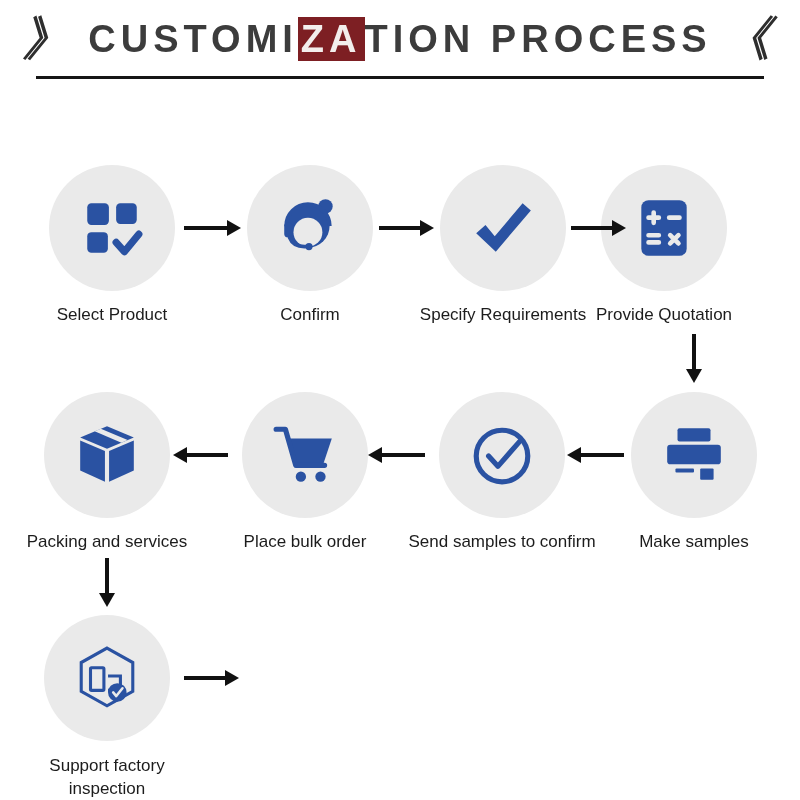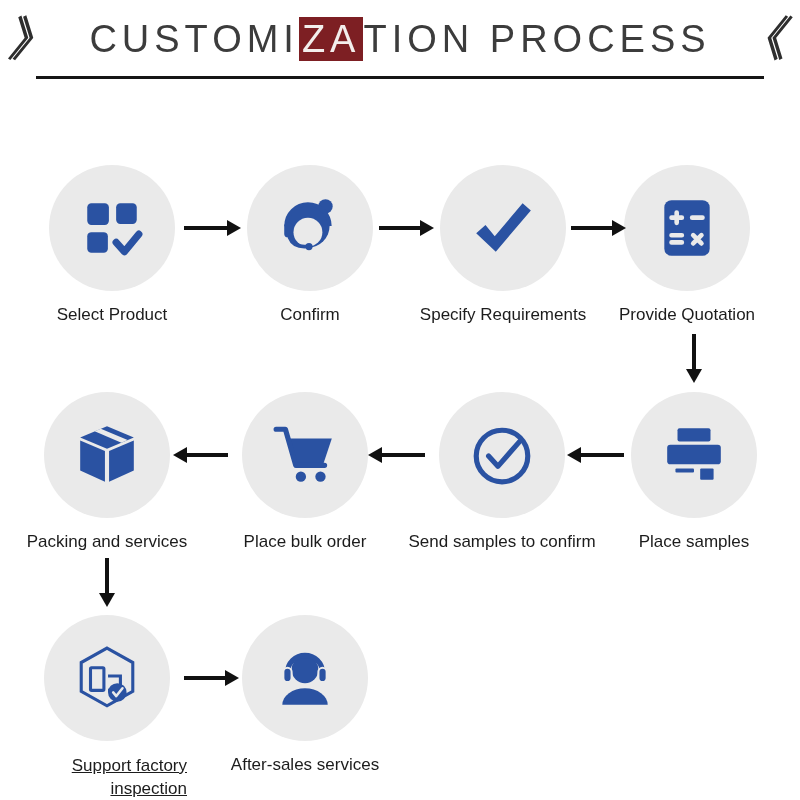--- a/index.html
+++ b/index.html
@@ -11,33 +11,33 @@
   }
   *{box-sizing:border-box;}
   body{margin:0;background:#ffffff;font-family:"Liberation Sans",sans-serif;}
   .page{position:relative;width:800px;height:800px;background:#ffffff;overflow:hidden;}
 
   
   .title-row{position:absolute;top:8px;left:0;width:100%;height:62px;
     display:flex;align-items:center;justify-content:center;gap:14px;}
   .mark{font-size:48px;font-weight:700;color:#2e2e2e;line-height:1;
     transform:skewX(-14deg);user-select:none;}
-  h1.title{margin:16px;font-size:38px;font-weight:400;letter-spacing:5px;
+  h1.title{margin:0;font-size:38px;font-weight:700;letter-spacing:5px;
     color:#3c3c3c;white-space:nowrap;}
   h1.title .hl{background:var(--hl-bg);color:var(--hl-fg);padding:1px 3px;}
   .rule{position:absolute;top:76px;left:36px;right:36px;border-top:3px solid #161616;}
 
   
   .step{position:absolute;width:126px;height:126px;}
   .circle{width:126px;height:126px;border-radius:50%;background:var(--circle-bg);
     display:flex;align-items:center;justify-content:center;}
   .icon{width:66px;height:66px;color:var(--icon-blue);fill:currentColor;}
   .label{position:absolute;top:140px;left:50%;transform:translateX(-50%);
-    white-space:nowrap;font-size:17px;color:#1c1c1c;text-align:right;}
-  .label.two-line{white-space:normal;width:160px;line-height:1.35;text-decoration:underline;}
+    white-space:nowrap;font-size:17px;color:#1c1c1c;text-align:center;}
+  .label.two-line{white-space:normal;width:160px;line-height:1.35;}
 
   .bgfill{fill:var(--circle-bg);}
   .bgstroke{stroke:var(--circle-bg);}
 
   
   .arrow{position:absolute;background:var(--arrow);}
   .arrow-right,.arrow-left{height:4px;}
   .arrow-right::after{content:"";position:absolute;right:-13px;top:50%;
     transform:translateY(-50%);border-left:14px solid var(--arrow);
     border-top:8px solid transparent;border-bottom:8px solid transparent;}
@@ -149,36 +149,36 @@
 
   <div class="step" style="left:440px;top:165px">
     <div class="circle">
       <svg class="icon" viewBox="0 0 64 64">
           <use href="#big-checkmark-icon" xlink:href="#big-checkmark-icon"></use>
         </svg>
     </div>
     <div class="label">Specify Requirements</div>
   </div>
 
-  <div class="step" style="left:624px;top:165px">
+  <div class="step" style="left:601px;top:165px">
     <div class="circle">
       <svg class="icon" viewBox="0 0 64 64">
           <use href="#calculator-icon" xlink:href="#calculator-icon"></use>
         </svg>
     </div>
     <div class="label">Provide Quotation</div>
   </div>
 
   <div class="step" style="left:631px;top:392px">
     <div class="circle">
       <svg class="icon" viewBox="0 0 64 64">
           <use href="#printer-icon" xlink:href="#printer-icon"></use>
         </svg>
     </div>
-    <div class="label">Place samples</div>
+    <div class="label">Make samples</div>
   </div>
 
   <div class="step" style="left:242px;top:392px">
     <div class="circle">
       <svg class="icon" viewBox="0 0 64 64">
           <use href="#shopping-cart-icon" xlink:href="#shopping-cart-icon"></use>
         </svg>
     </div>
     <div class="label">Place bulk order</div>
   </div>
@@ -203,28 +203,20 @@
 
   <div class="step" style="left:44px;top:615px">
     <div class="circle">
       <svg class="icon" viewBox="0 0 64 64">
           <use href="#factory-inspection-icon" xlink:href="#factory-inspection-icon"></use>
         </svg>
     </div>
     <div class="label two-line">Support factory inspection</div>
   </div>
 
-  <div class="step" style="left:242px;top:615px">
-    <div class="circle">
-      <svg class="icon" viewBox="0 0 64 64">
-          <use href="#headset-support-icon" xlink:href="#headset-support-icon"></use>
-        </svg>
-    </div>
-    <div class="label">After-sales services</div>
-  </div>
 
   <div class="arrow arrow-right" style="left:184px;top:226px;width:44px"></div>
   <div class="arrow arrow-right" style="left:379px;top:226px;width:42px"></div>
   <div class="arrow arrow-right" style="left:571px;top:226px;width:42px"></div>
   <div class="arrow arrow-down" style="left:692px;top:334px;height:36px"></div>
   <div class="arrow arrow-left" style="left:580px;top:453px;width:44px"></div>
   <div class="arrow arrow-left" style="left:381px;top:453px;width:44px"></div>
   <div class="arrow arrow-left" style="left:186px;top:453px;width:42px"></div>
   <div class="arrow arrow-down" style="left:105px;top:558px;height:36px"></div>
   <div class="arrow arrow-right" style="left:184px;top:676px;width:42px"></div>

